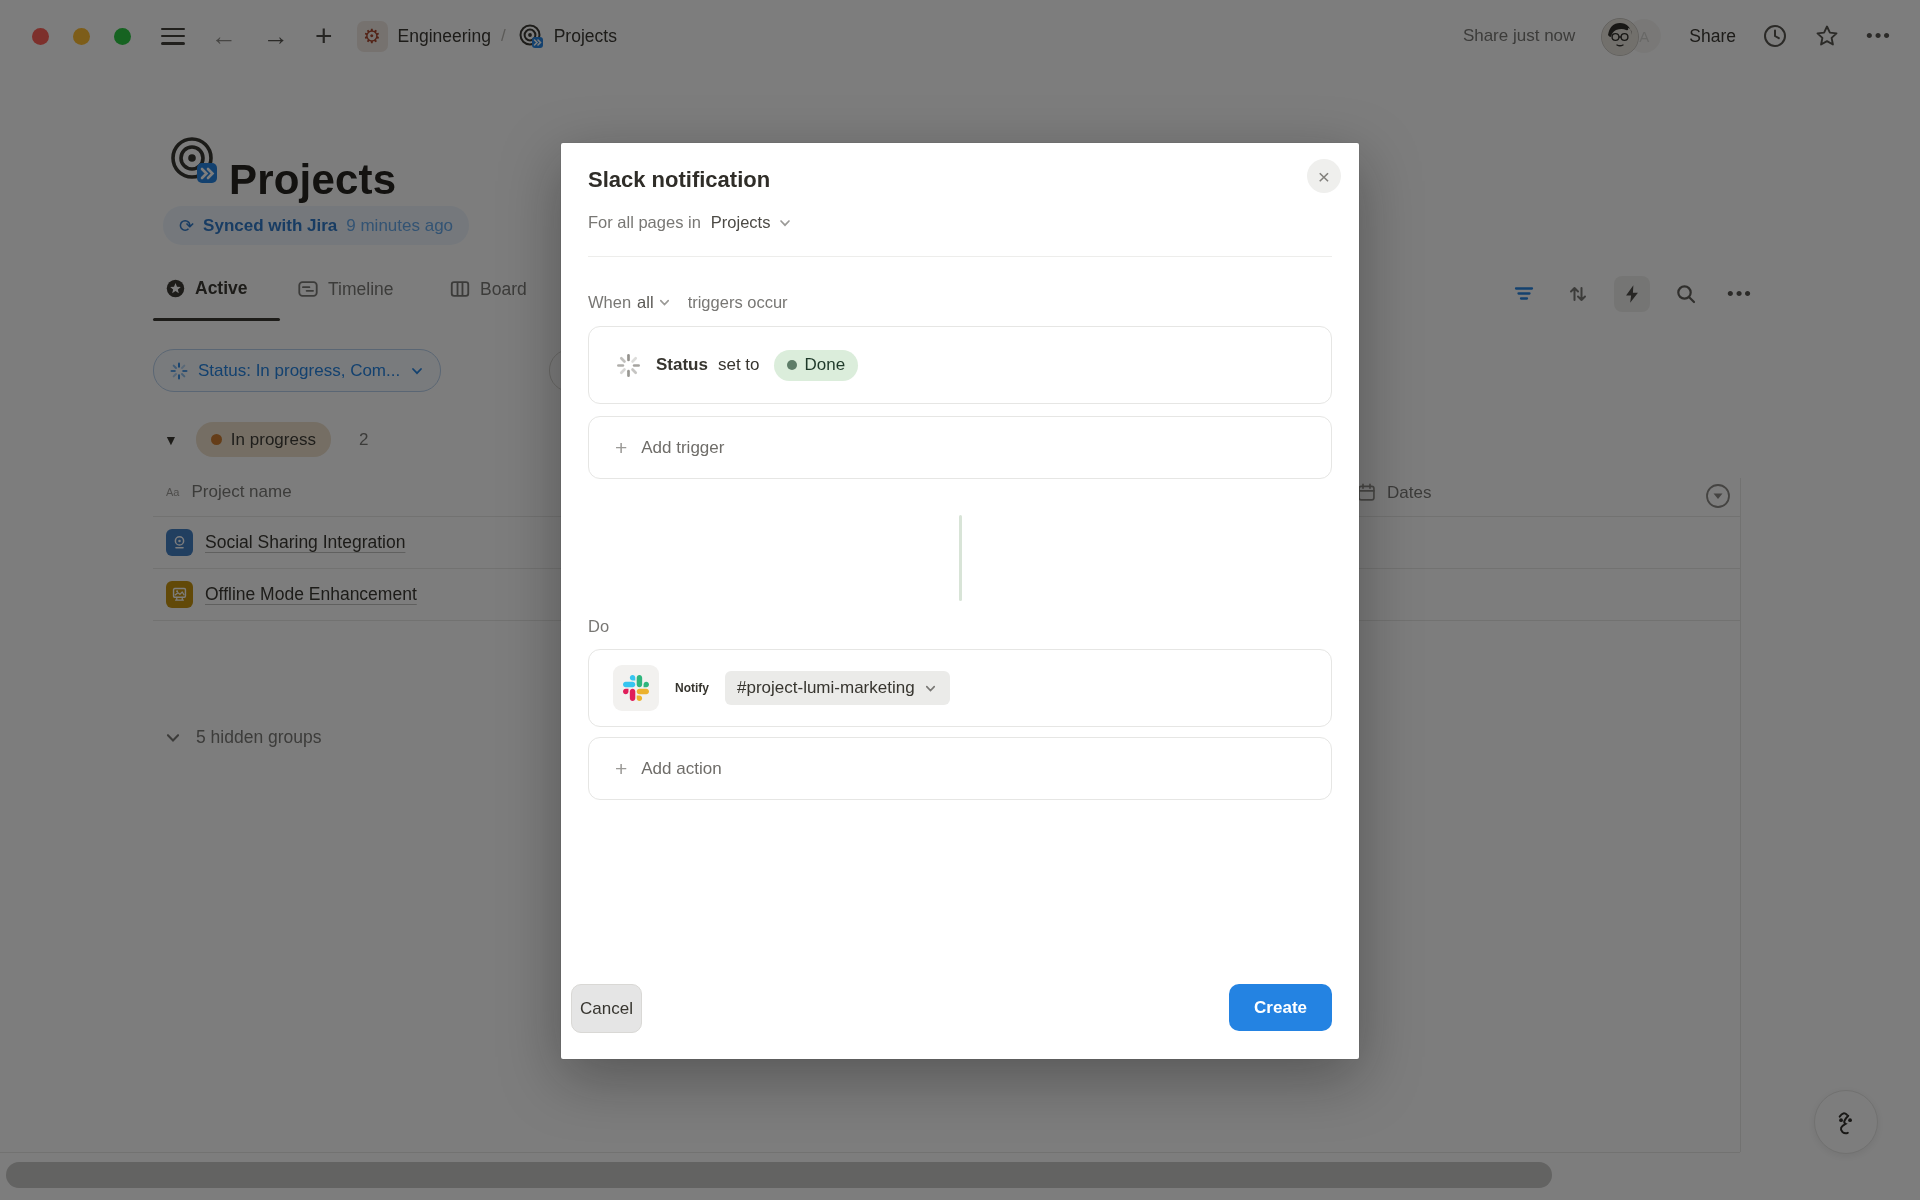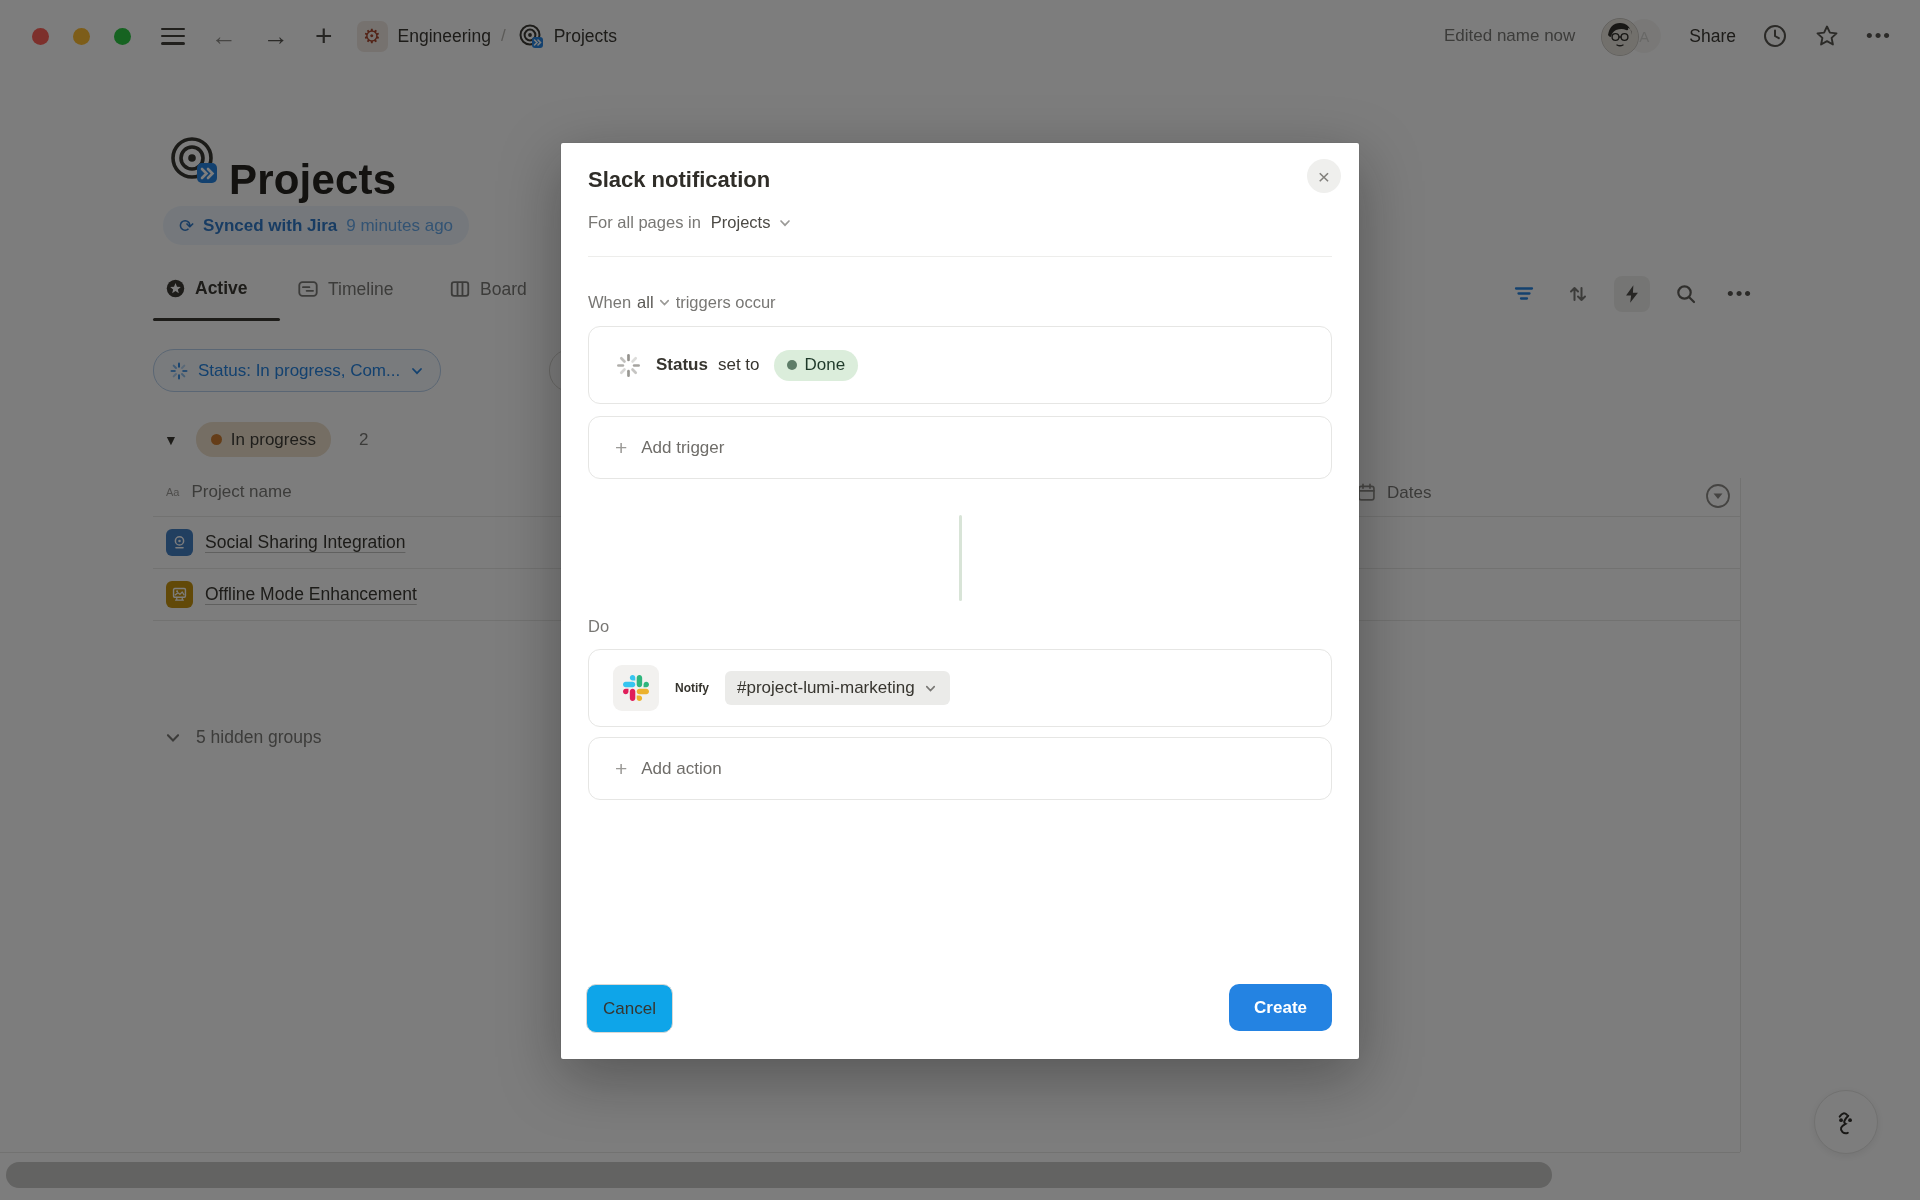--- a/index.html
+++ b/index.html
@@ -100,21 +100,21 @@
   .m-title{position:absolute;left:27px;top:24px;font-size:22px;font-weight:600;color:#2f2d28;}
   .m-close{position:absolute;right:18px;top:16px;width:34px;height:34px;border-radius:50%;
            background:#efefed;color:#82807c;font-size:21px;display:flex;align-items:center;
            justify-content:center;cursor:pointer;line-height:1;}
   .m-scope{position:absolute;left:27px;top:70px;display:flex;align-items:center;font-size:16.5px;cursor:pointer;}
   .m-scope .pre{color:#787774;}
   .m-scope .val{color:#4c4a45;margin-left:10px;}
   .m-div{position:absolute;left:27px;right:27px;top:113px;height:1px;background:#ededeb;}
   .m-when{position:absolute;left:27px;top:150px;display:flex;align-items:center;font-size:16.5px;color:#787774;}
   .m-when .mode{color:#5a5854;font-weight:500;margin:0 3px 0 6px;cursor:pointer;}
-  .m-when .suf{margin-left:4px;}
+  .m-when .suf{margin-left:16px;}
   .card{position:absolute;left:27px;width:742px;border:1px solid #e6e6e4;border-radius:12px;
         display:flex;align-items:center;background:#fff;cursor:pointer;}
   .card-trigger{top:183px;height:76px;}
   .card-addtrigger{top:273px;height:61px;}
   .card-notify{top:506px;height:76px;}
   .card-addaction{top:594px;height:61px;}
   .card .pad{display:flex;align-items:center;margin-left:26px;gap:14px;}
   .t-prop{font-size:17px;font-weight:700;color:#37352f;}
   .t-verb{font-size:17px;color:#37352f;}
   .donepill{height:31px;border-radius:16px;background:#dbeddb;display:flex;align-items:center;
@@ -126,21 +126,21 @@
   .connector{position:absolute;left:398px;top:372px;width:3px;height:86px;background:#d8e4d7;border-radius:2px;}
   .m-do{position:absolute;left:27px;top:474px;font-size:16.5px;color:#787774;}
   .slacktile{width:46px;height:46px;border-radius:9px;background:#f2f1ef;display:flex;
              align-items:center;justify-content:center;}
   .n-verb{font-size:12px;font-weight:600;color:#37352f;}
   .chchip{height:34px;border-radius:6px;background:#ebebe9;display:flex;align-items:center;
           gap:8px;padding:0 12px;cursor:pointer;}
   .chchip .ch{font-size:17px;color:#37352f;}
   .btn{position:absolute;top:841px;height:47px;border-radius:10px;font-size:17px;display:flex;
        align-items:center;justify-content:center;cursor:pointer;}
-  .btn-cancel{left:25px;background:#0ea5e9;border:1px solid #d9d8d5;color:#37352f;padding:0 16px;}
+  .btn-cancel{left:10px;background:#e5e5e5;border:1px solid #d9d8d5;color:#37352f;padding:0 8px;}
   .btn-create{right:27px;background:#2483e2;color:#fff;font-weight:600;padding:0 25px;}
 </style>
 </head>
 <body>
 
 <div class="canvas">
 
   <header class="topbar">
     <div class="lights">
       <span class="light l-red"></span>
@@ -164,21 +164,21 @@
         <circle cx="12" cy="12" r="5.4" fill="none" stroke="#37352f" stroke-width="2"></circle>
         <circle cx="12" cy="12" r="1.9" fill="#37352f"></circle>
         <rect x="14" y="14" width="11" height="11" rx="3" fill="#2383e2"></rect>
         <path d="M16.5 22 L19 19.5 L16.5 17" fill="none" stroke="#fff" stroke-width="1.6" stroke-linecap="round"></path>
         <path d="M20 22 L22.5 19.5 L20 17" fill="none" stroke="#fff" stroke-width="1.6" stroke-linecap="round"></path>
       </svg>
     </span>
     <span class="crumb">Projects</span>
 
     <div class="topbar-right">
-      <span class="edited">Edited name now</span>
+      <span class="edited">Share just now</span>
       <div class="avatars">
         <span class="av-a">A</span>
         <span class="av-main">
           <svg width="36" height="36" viewBox="0 0 36 36">
             <circle cx="18" cy="18" r="18" fill="#e9e4dc"></circle>
             <path d="M6 16 Q8 4 18 4 Q28 4 30 16 Q30 10 26 9 Q27 12 24 11 Q20 9 14 11 Q10 13 9 18 Q7 18 6 16 Z" fill="#2e2c28"></path>
             <circle cx="13.5" cy="18" r="3.4" fill="none" stroke="#2e2c28" stroke-width="1.4"></circle>
             <circle cx="22.5" cy="18" r="3.4" fill="none" stroke="#2e2c28" stroke-width="1.4"></circle>
             <path d="M16.9 18 h2.2" stroke="#2e2c28" stroke-width="1.4"></path>
             <path d="M15 26 q3 1.6 6 0" fill="none" stroke="#2e2c28" stroke-width="1.4" stroke-linecap="round"></path>

